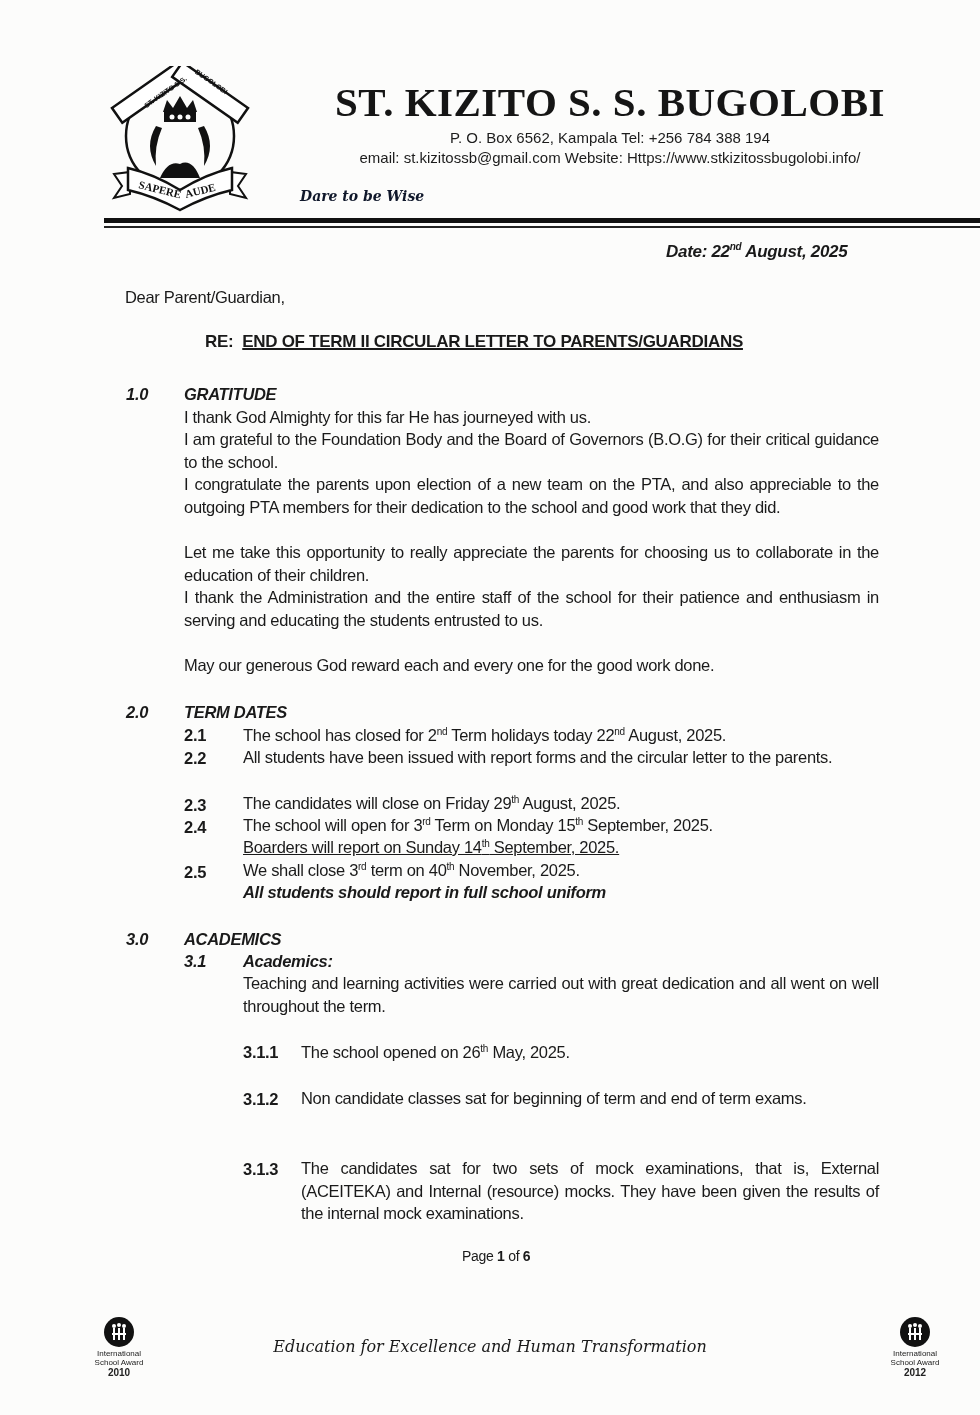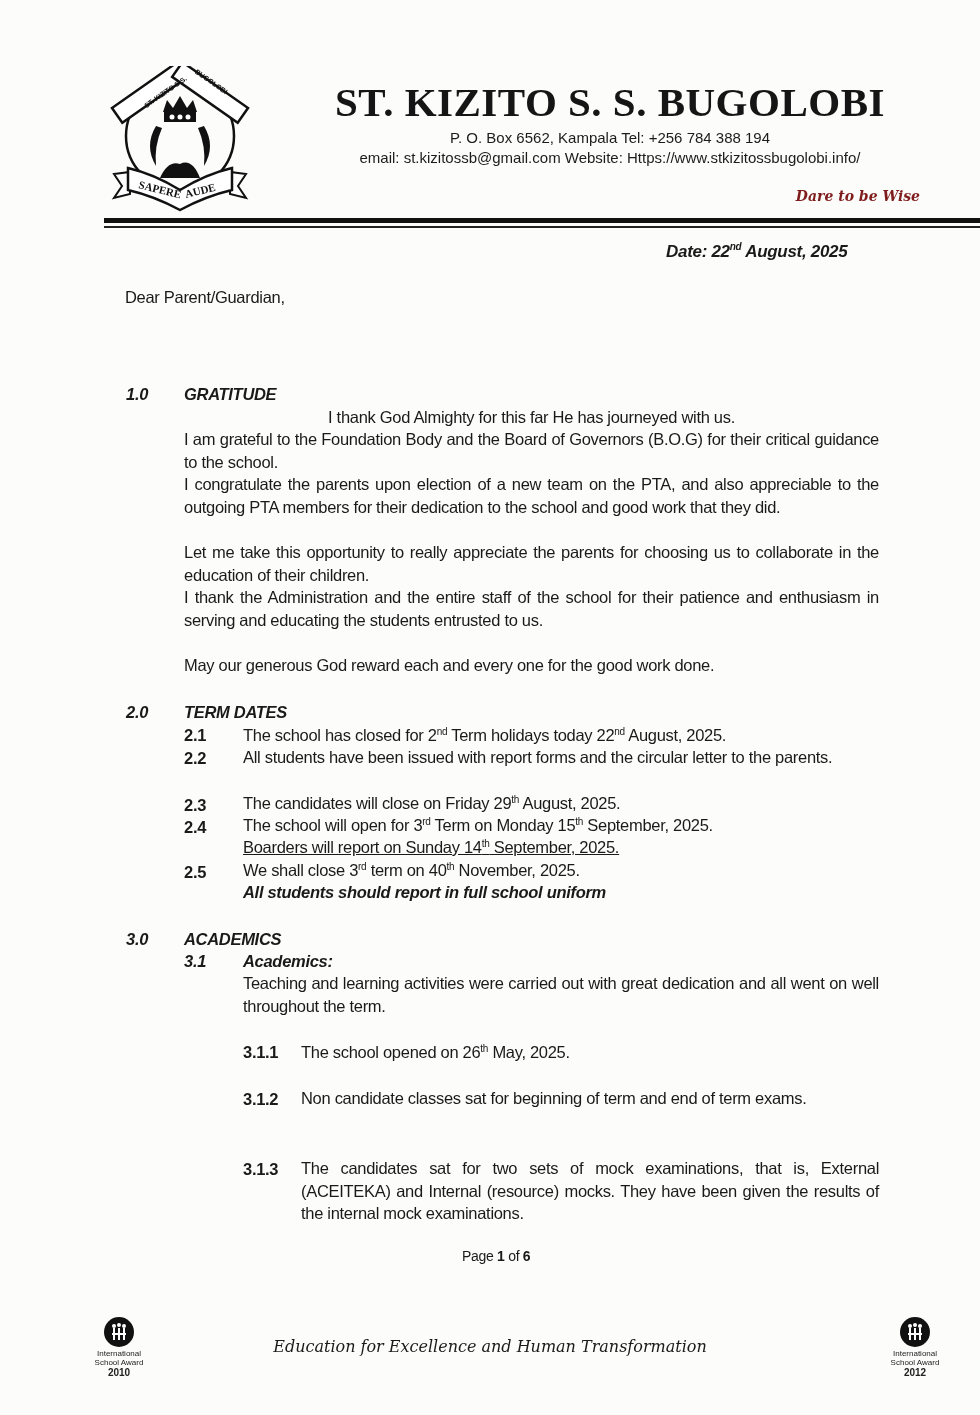--- a/index.html
+++ b/index.html
@@ -19,23 +19,23 @@
     text-align: center; font-family: "Liberation Serif", serif;
     font-weight: bold; font-size: 41px; letter-spacing: 0.5px; color: #151515;
   }
   .contact {
     position: absolute; left: 300px; width: 620px; text-align: center;
     font-family: "Liberation Sans", sans-serif; font-size: 15px; color: #1c1c1c;
   }
   .contact.l1 { top: 129px; }
   .contact.l2 { top: 149px; }
   .motto {
-    position: absolute; left: 300px; top: 188px; width: 620px; text-align: right;
+    position: absolute; left: 300px; top: 188px; width: 620px; text-align: left;
     font-family: "DejaVu Serif", serif; font-style: italic; font-weight: bold;
-    font-size: 14px; color: #7f1d1d;
+    font-size: 14px; color: #0f172a;
   }
   .rule-thick { position: absolute; left: 104px; top: 218px; width: 876px; height: 5px; background: #111; }
   .rule-thin { position: absolute; left: 104px; top: 226px; width: 876px; height: 2px; background: #222; }
 
   
   .txt {
     position: absolute; font-family: "Liberation Sans", "DejaVu Sans", sans-serif;
     font-size: 16.5px; color: #1a1a1a; white-space: nowrap;
     transform-origin: left top;
   }
@@ -109,25 +109,29 @@
   <div class="rule-thin"></div>
 
   <div class="txt cond date">
     <span>Date:</span>
     <span>22</span><sup>nd</sup>
     <span>August, 2025</span>
   </div>
 
   <div class="txt cond salutation">Dear Parent/Guardian,</div>
 
+  <div class="txt cond re">
+    <span>RE:</span>&nbsp;
+    <span class="ul">END OF TERM II CIRCULAR LETTER TO PARENTS/GUARDIANS</span>
+  </div>
 
   <div class="txt cond sec-num" style="left:126px; top:385px;">1.0</div>
   <div class="txt cond sec-title" style="left:184px; top:385px;">GRATITUDE</div>
 
-  <div class="txt cond para" style="top:406px;text-align:center;">I thank God Almighty for this far He has journeyed with us.</div>
+  <div class="txt cond para" style="top:406px;">I thank God Almighty for this far He has journeyed with us.</div>
   <div class="txt cond para justify" style="top:428px;">I am grateful to the Foundation Body and the Board of Governors (B.O.G) for their critical guidance to the school.</div>
   <div class="txt cond para justify" style="top:473px;">I congratulate the parents upon election of a new team on the PTA, and also appreciable to the outgoing PTA members for their dedication to the school and good work that they did.</div>
   <div class="txt cond para justify" style="top:541px;">Let me take this opportunity to really appreciate the parents for choosing us to collaborate in the education of their children.</div>
   <div class="txt cond para justify" style="top:586px;">I thank the Administration and the entire staff of the school for their patience and enthusiasm in serving and educating the students entrusted to us.</div>
   <div class="txt cond para" style="top:654px;">May our generous God reward each and every one for the good work done.</div>
 
   <div class="txt cond sec-num" style="left:126px; top:703px;">2.0</div>
   <div class="txt cond sec-title" style="left:184px; top:703px;">TERM DATES</div>
 
   <div class="txt cond sub-num" style="left:184px; top:726px;">2.1</div>

